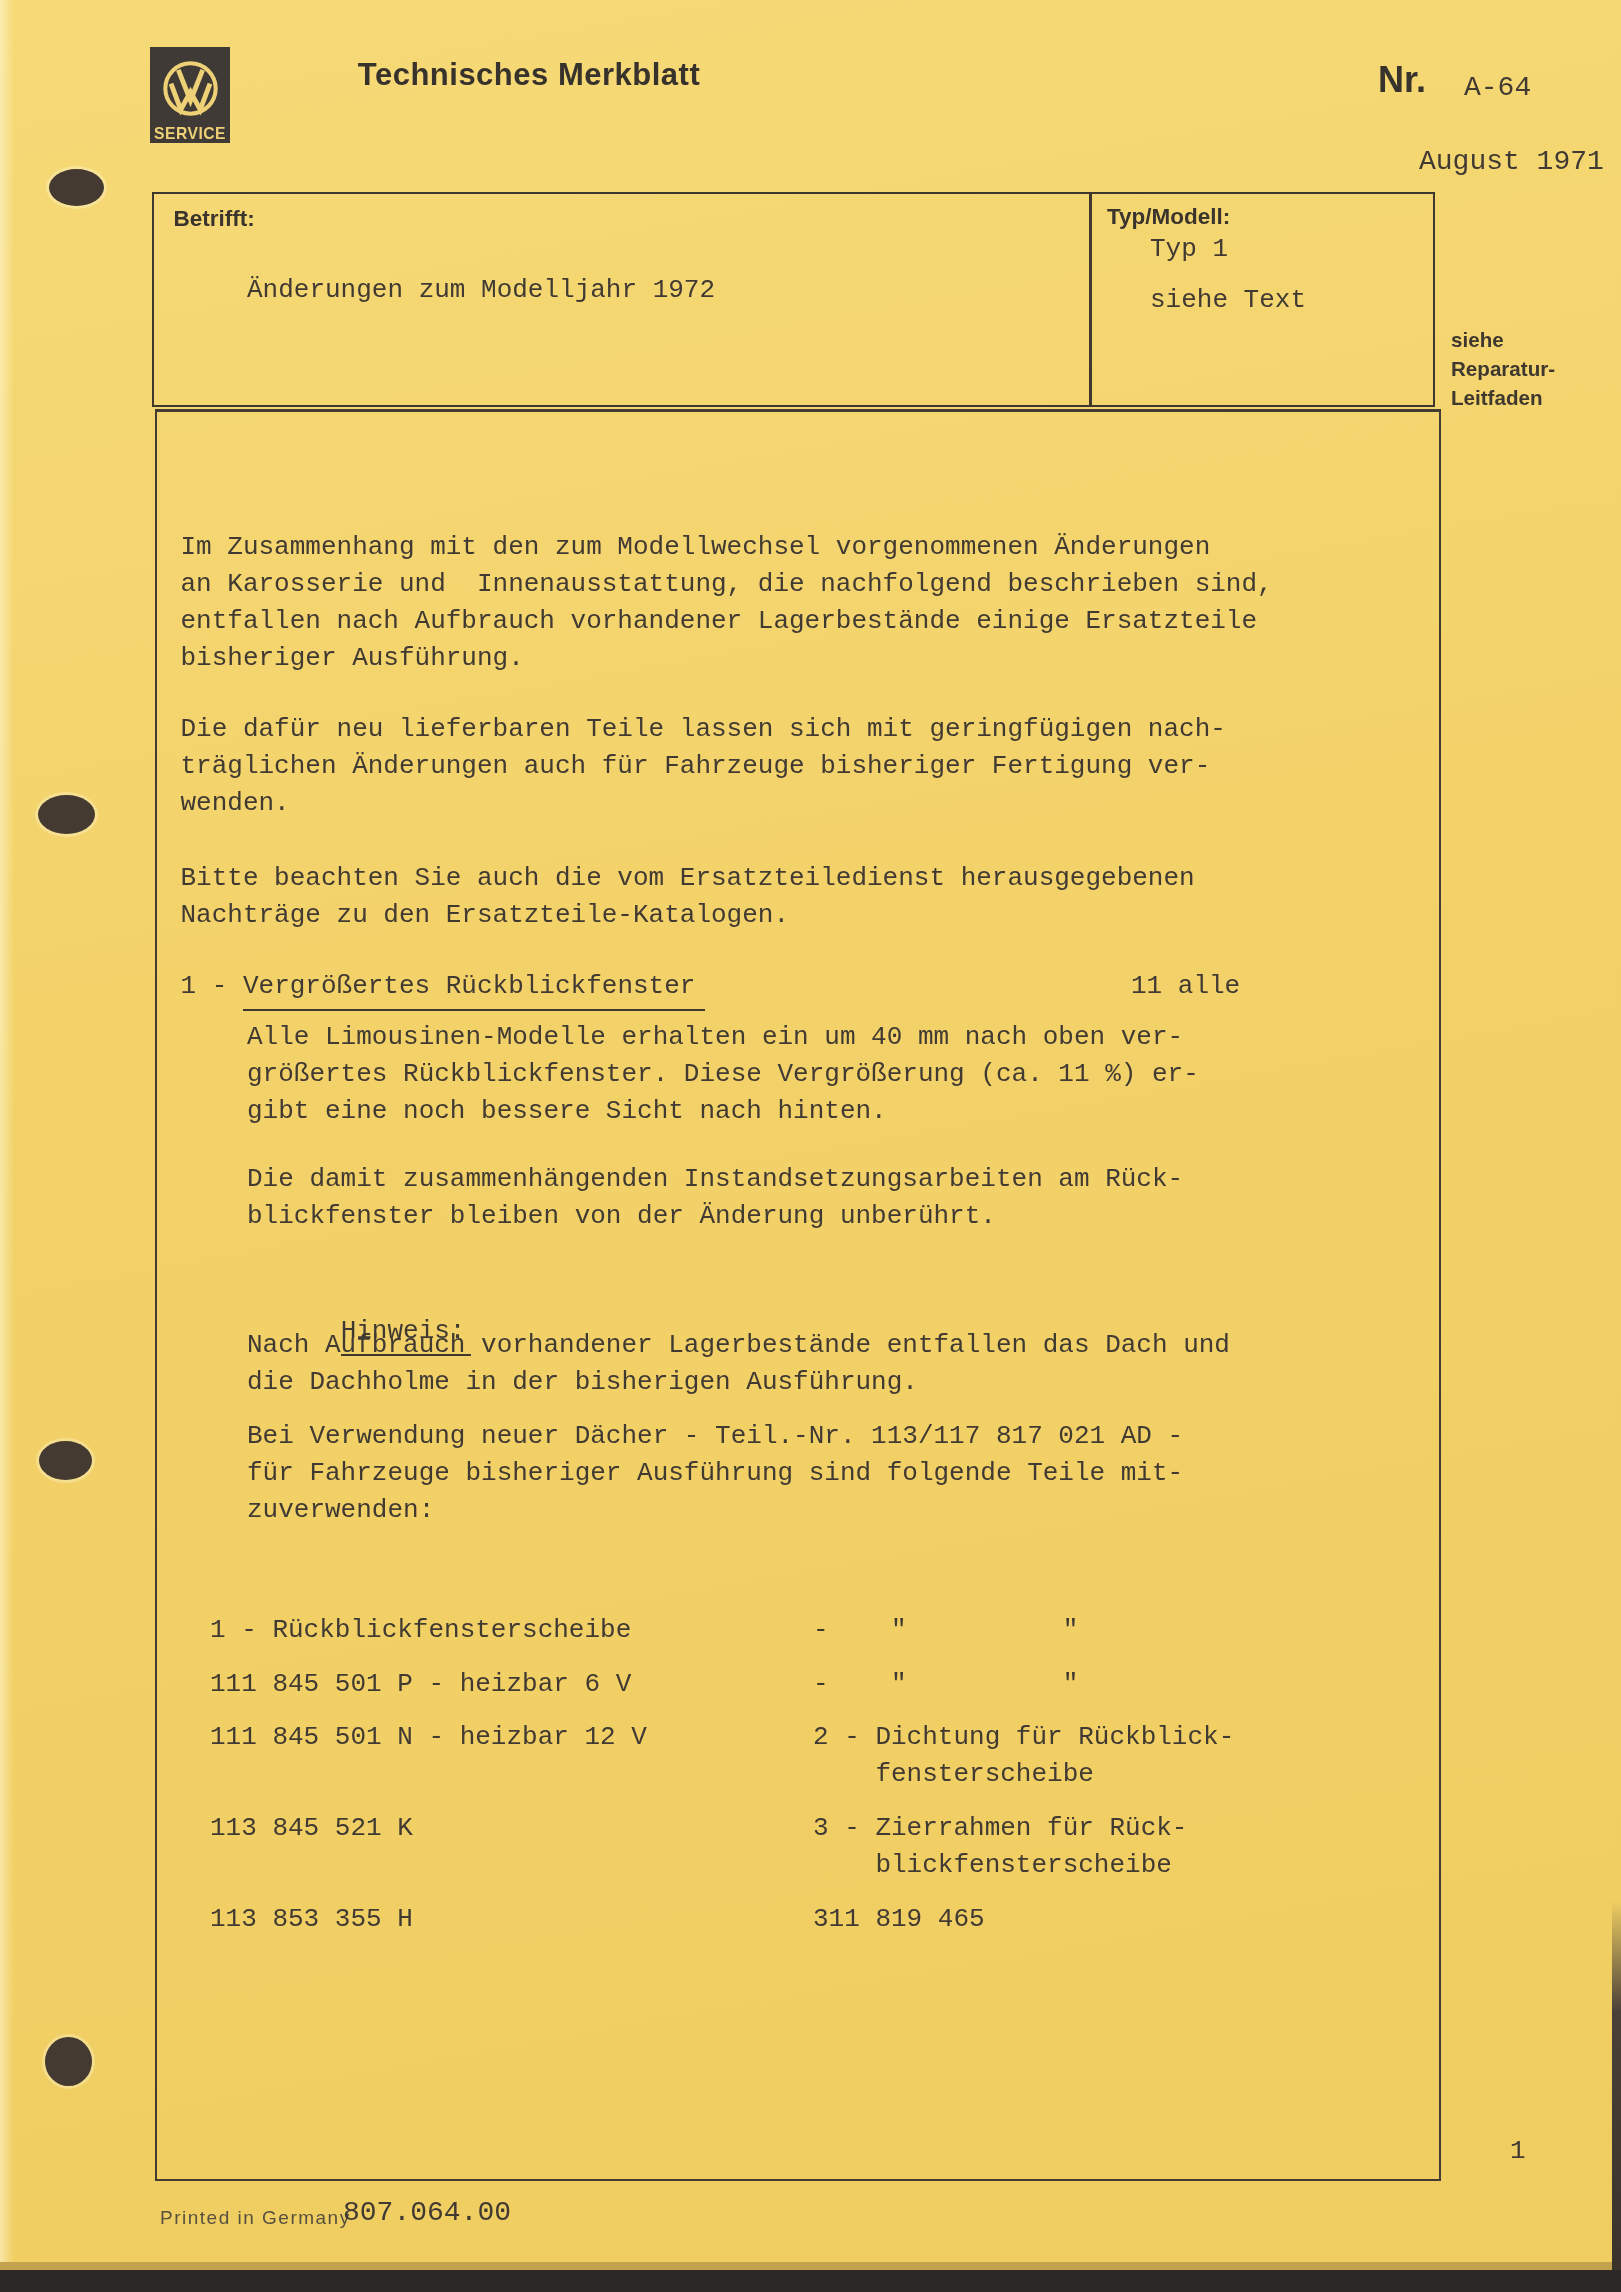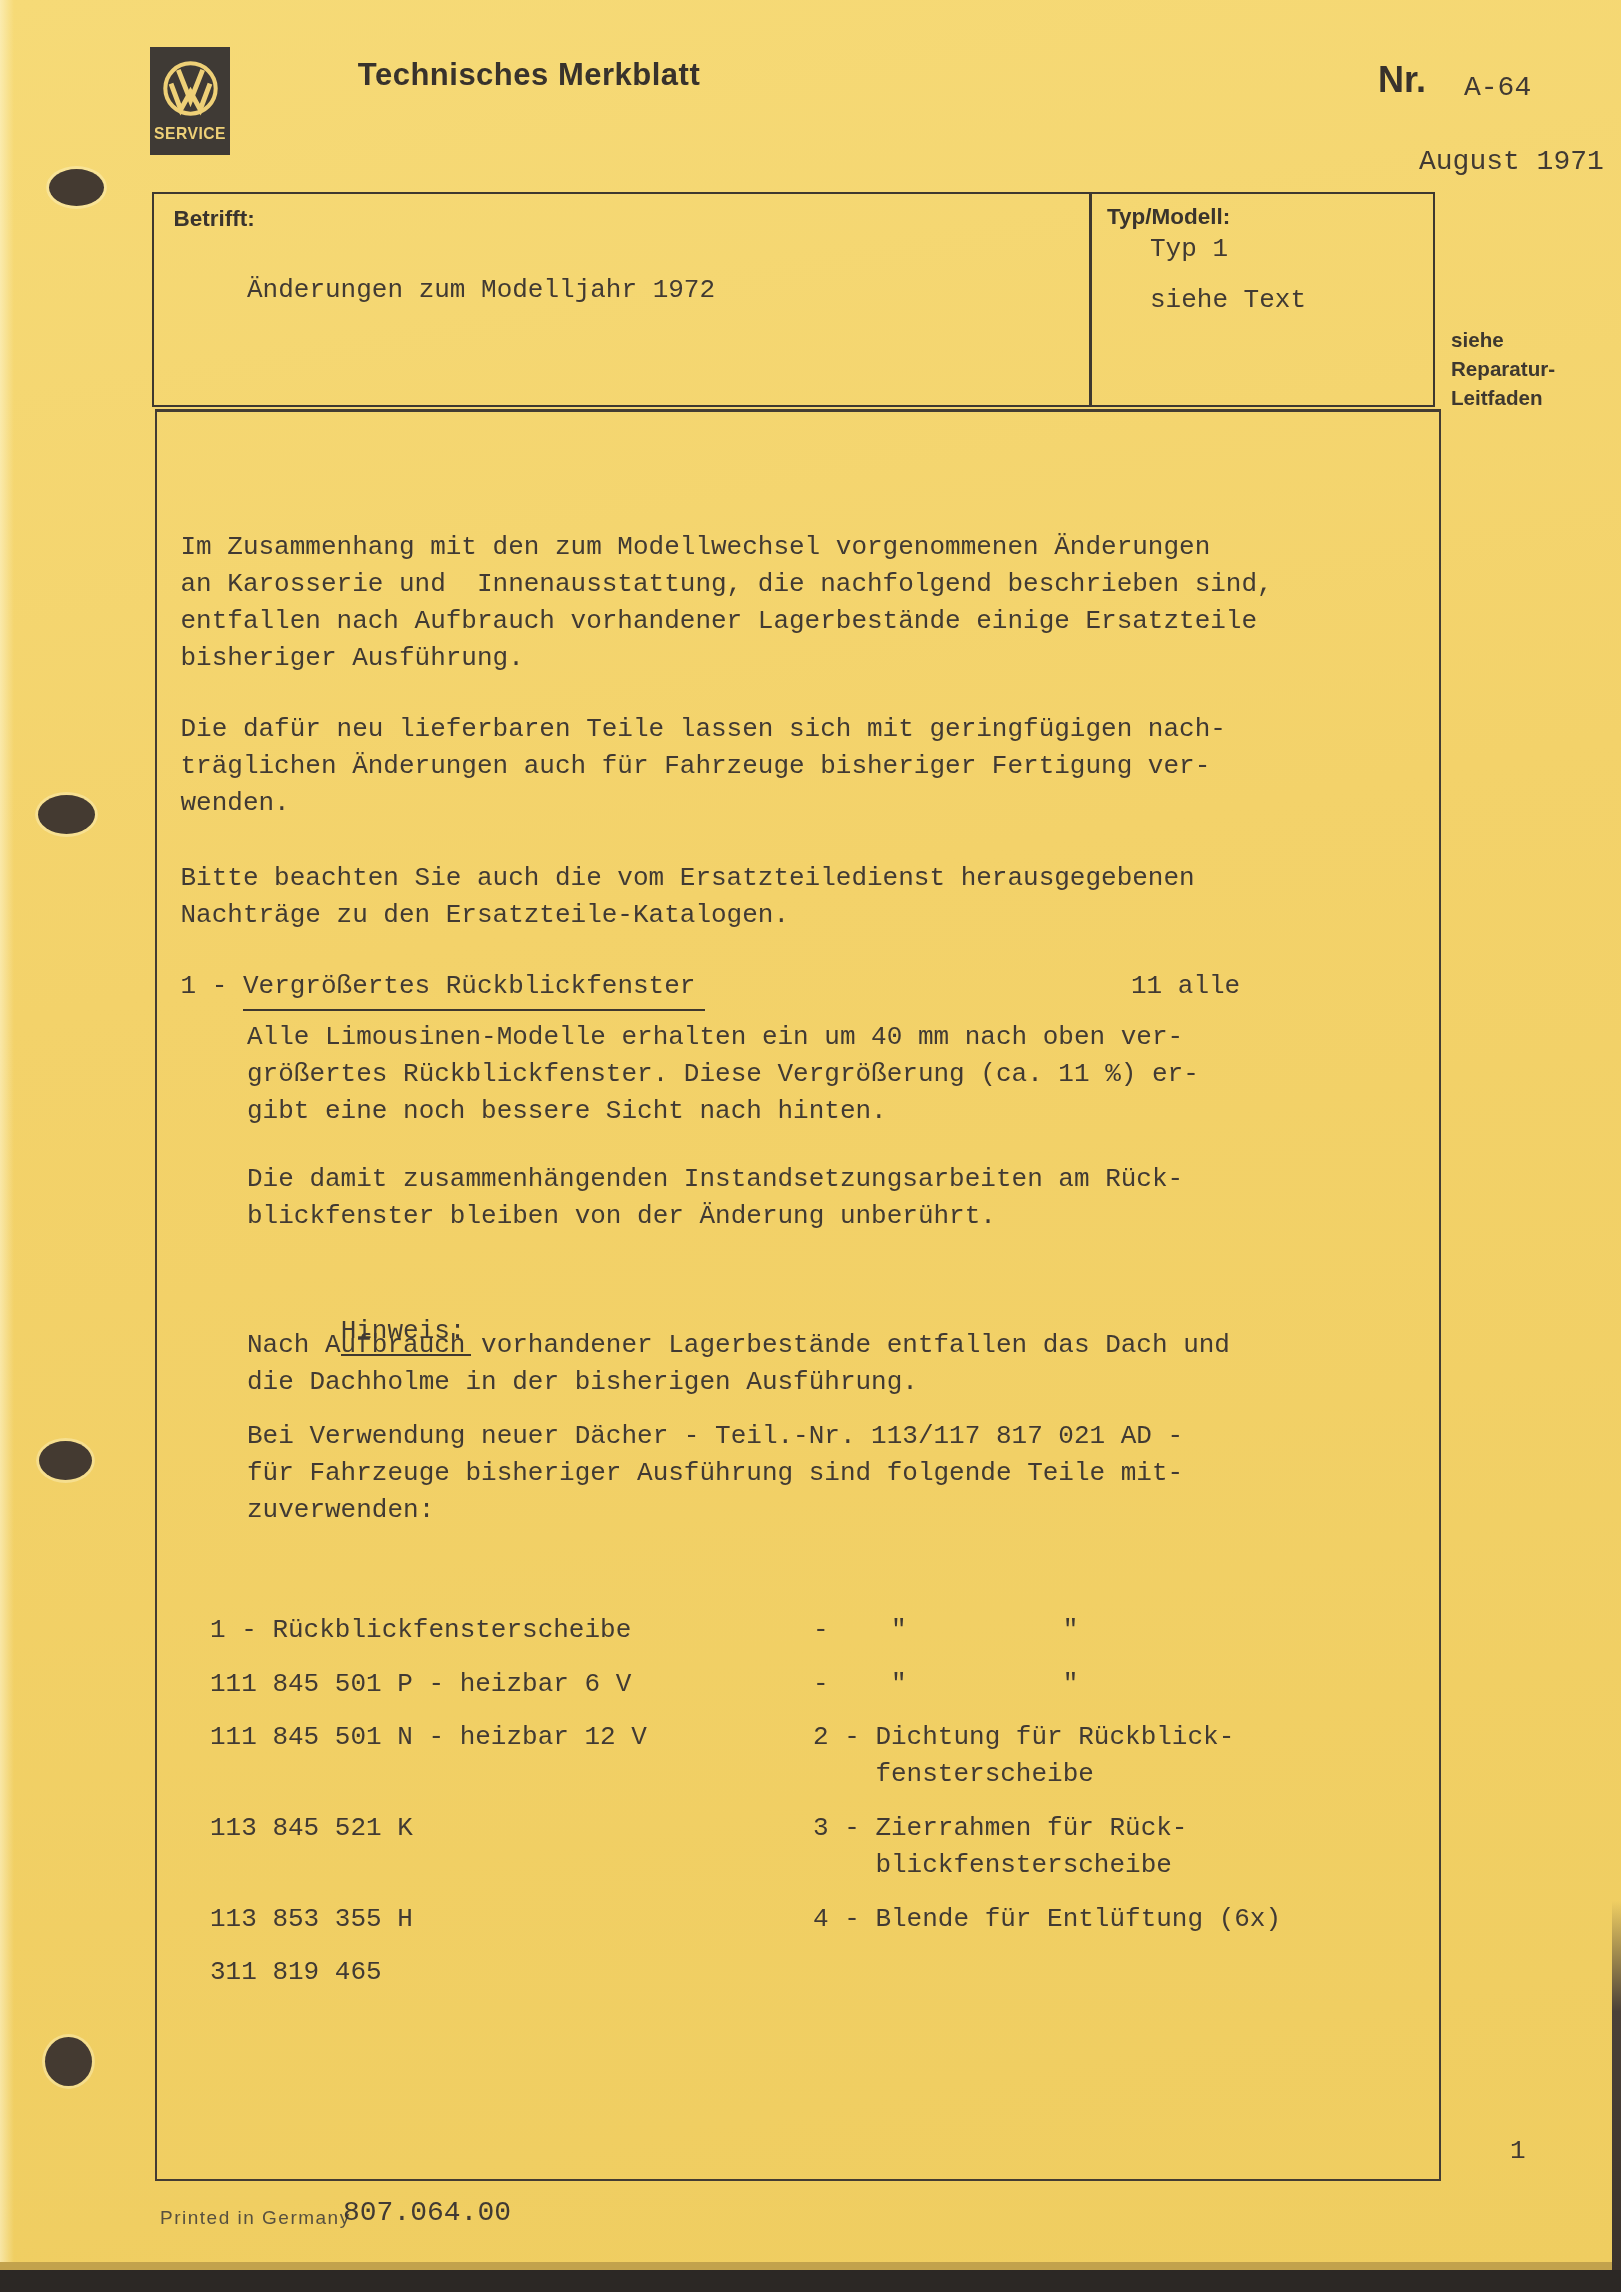--- a/index.html
+++ b/index.html
@@ -29,21 +29,21 @@
   .scan-right{
     position:absolute;left:1612px;top:1901px;width:8.8px;height:369px;
     background:linear-gradient(180deg,rgba(60,50,42,.0),#4a4038 30%,#3a322b);
   }
   .punch-hole{
     position:absolute;background:#443a31;border-radius:50%;
     box-shadow:0 0 0 2.9px rgba(255,248,214,.35);
   }
   
   .logo-box{
-    position:absolute;left:150px;top:47px;width:80px;height:108px;
+    position:absolute;left:150px;top:47px;width:80px;height:96px;
     background:#3f3a35;display:flex;flex-direction:column;align-items:center;
   }
   .logo-emblem{margin-top:8.8px;}
   .logo-service{
     color:#eed077;font-weight:bold;font-size:15.7px;letter-spacing:0.5px;
     margin-top:3.9px;font-family:"Liberation Sans",sans-serif;
   }
   .doc-title{
     position:absolute;left:294px;top:57px;width:470px;text-align:center;
     font-size:31px;font-weight:bold;color:#38322c;letter-spacing:0.5px;
@@ -190,21 +190,20 @@
       <pre class="mono">111 845 501 N - heizbar 12 V</pre>
 
       <pre class="mono">2 - Dichtung für Rückblick-
     fensterscheibe</pre>
       <pre class="mono">113 845 521 K</pre>
 
       <pre class="mono">3 - Zierrahmen für Rück-
     blickfensterscheibe</pre>
       <pre class="mono">113 853 355 H</pre>
 
-      <pre class="mono">4 - Blende für Entlüftung (6x)</pre>
       <pre class="mono">311 819 465</pre>
     </div>
   </div>
 
   <div class="page-number mono">1</div>
   <div class="printed">Printed in Germany</div>
   <div class="print-code mono">807.064.00</div>
   <div class="stray-mark"></div>
 
   <div class="paper-bottom-edge"></div>

